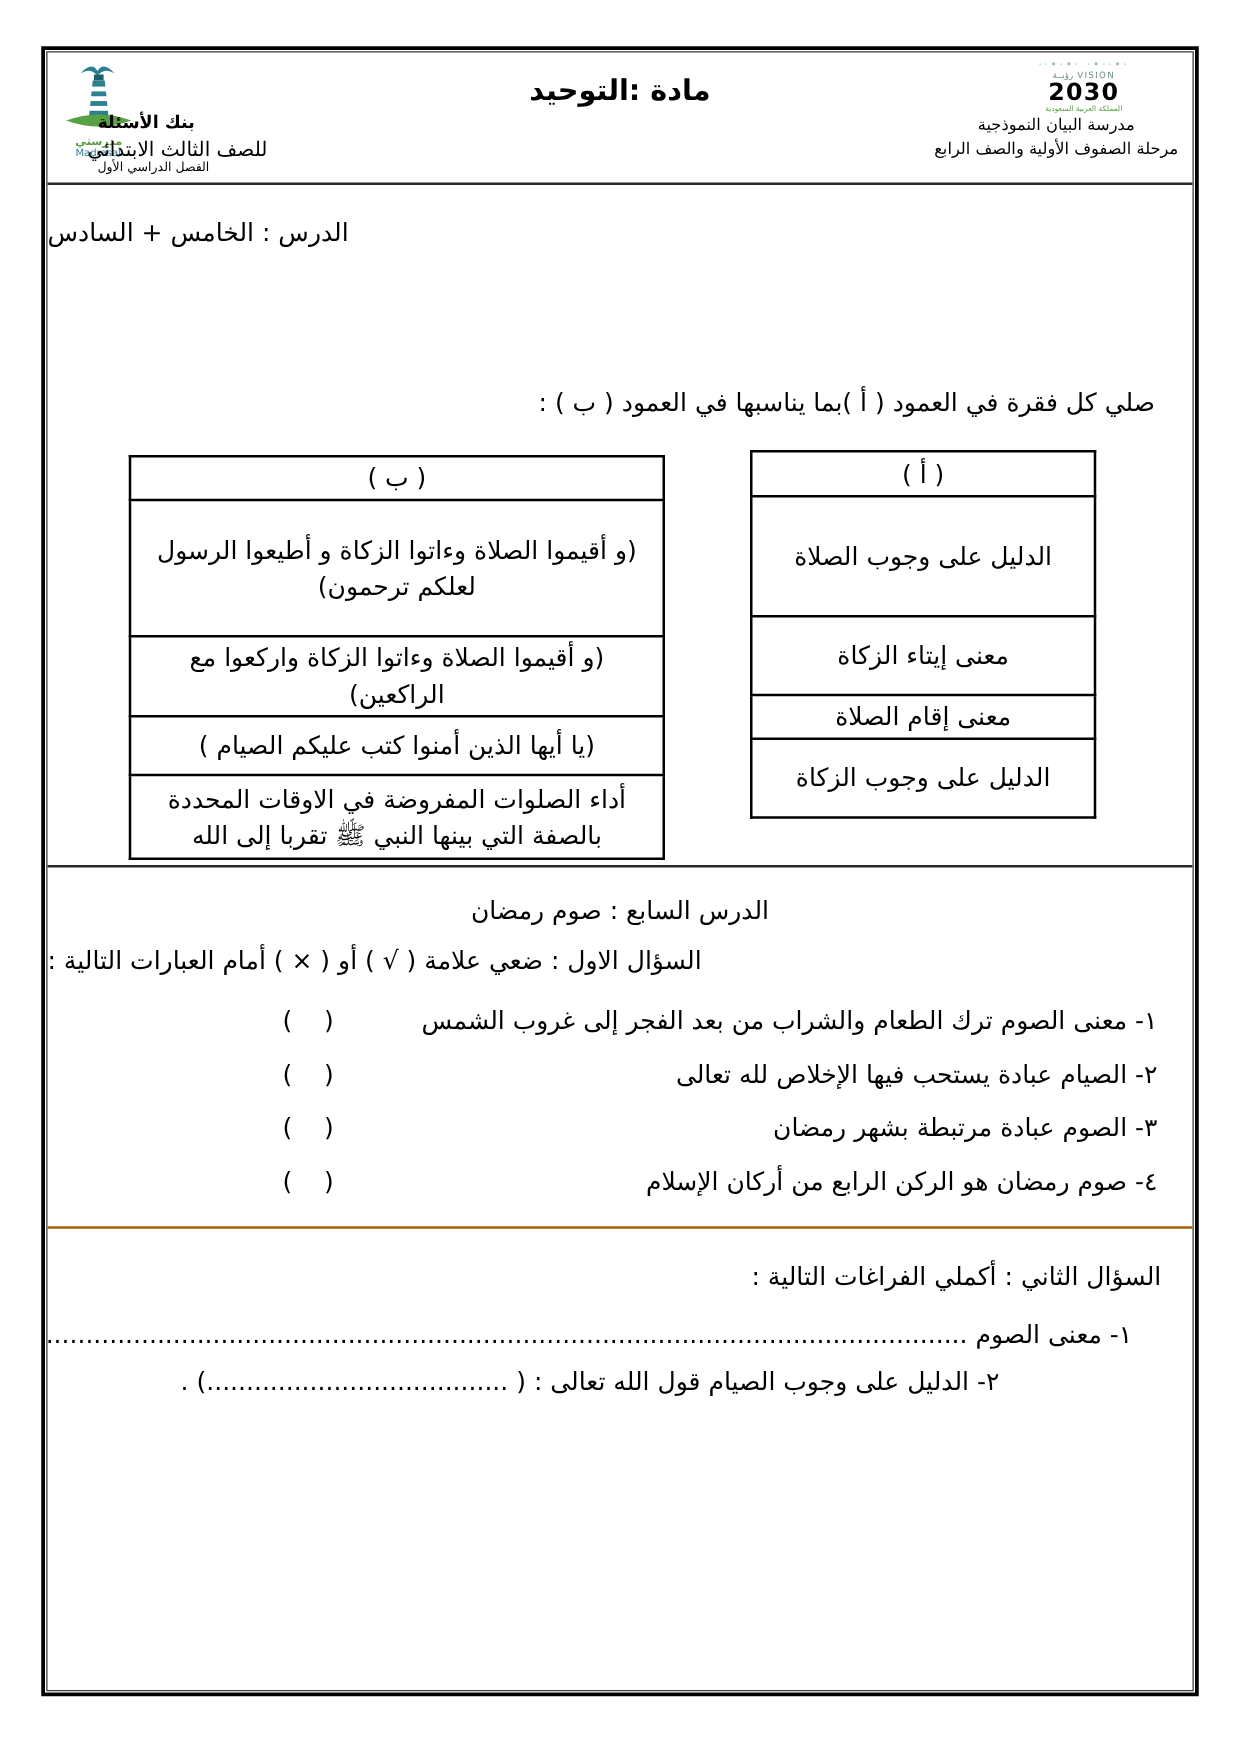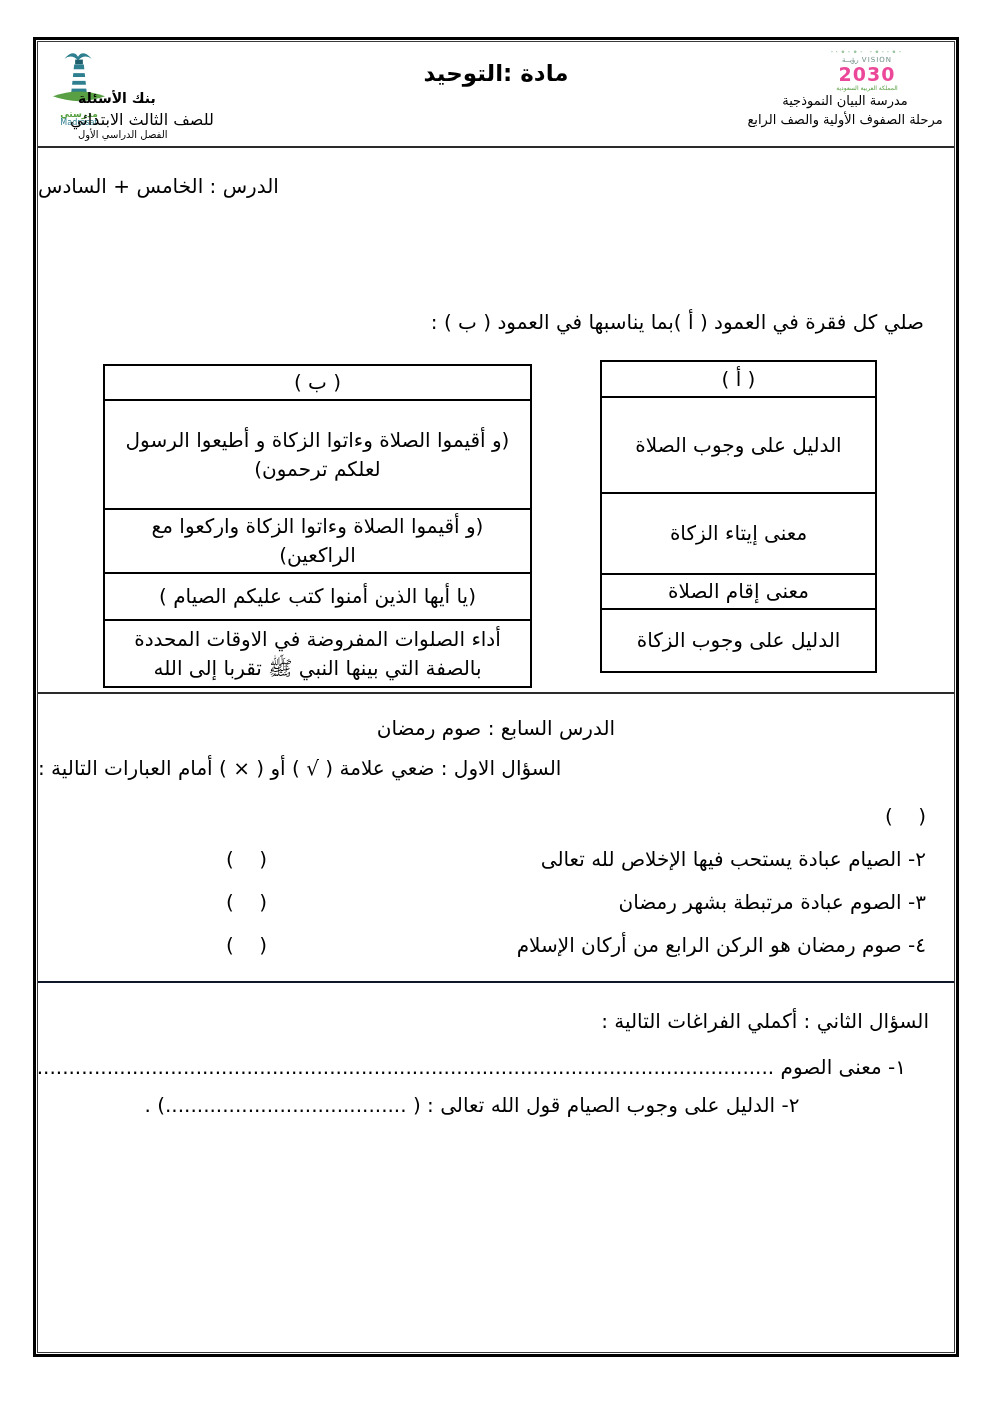--- a/index.html
+++ b/index.html
@@ -12,21 +12,21 @@
   .frame-inner { position:absolute; inset:0; margin:1px; border:1px solid #3a3a3a; display:flex; flex-direction:column; }
 
   
   .hdr { position:relative; flex:0 0 106px; border-bottom:2px solid #2a2a2a; }
   .hdr-title { position:absolute; top:18px; left:0; right:0; text-align:center; font-size:23px; font-weight:bold; letter-spacing:0.5px; }
 
   .hdr-right { position:absolute; top:4px; right:4px; width:210px; text-align:center; }
   .vision-logo { position:relative; right:-22px; width:86px; margin:2px auto 1px auto; line-height:1.05; }
   .v-dots  { font-size:9px; color:#9bc6a2; letter-spacing:2px; }
   .v-word  { font-size:7px; color:#6e8f85; letter-spacing:1px; }
-  .v-year  { font-size:19px; font-weight:bold; color:#ec4899; letter-spacing:1px; }
+  .v-year  { font-size:19px; font-weight:bold; color:#000000; letter-spacing:1px; }
   .v-kingdom { font-size:6px; color:#58a043; }
   .hdr-right-line1 { font-size:13px; margin-top:2px; }
   .hdr-right-line2 { font-size:13px; margin-top:4px; }
 
   .hdr-left { position:absolute; top:4px; left:4px; width:215px; height:100px; direction:ltr; }
   .mad-logo { position:absolute; left:4px; top:2px; width:66px; text-align:center; }
   .mad-brand-ar { font-size:9px; color:#58a043; font-weight:bold; line-height:1; }
   .mad-brand-en { font-size:8px; color:#2e7f8f; line-height:1.1; }
   .hdr-left-lines { position:absolute; left:0; top:44px; width:172px; direction:rtl; text-align:left; }
   .hl-bank { font-size:14px; font-weight:bold; padding-left:36px; }
@@ -37,21 +37,21 @@
   .s1 { position:relative; flex:0 0 546px; border-bottom:2px solid #2a2a2a; }
   .s1-title { margin-top:26px; text-align:left; font-size:20px; }
   .s1-instr { margin-top:112px; padding-right:30px; font-size:20px; text-align:right; }
   .tbl { position:absolute; border-collapse:collapse; table-layout:fixed; }
   .tbl td { border:2px solid #000; text-align:center; vertical-align:middle; font-size:20px; padding:2px 8px; line-height:1.45; }
   .tbl-a { left:562px; top:212px; width:277px; }
   .tbl-b { left:65px;  top:216px; width:429px; }
   .tbl .hd { font-size:20px; }
 
   
-  .s2 { position:relative; flex:0 0 289px; border-bottom:2px solid #0f172a; }
+  .s2 { position:relative; flex:0 0 289px; border-bottom:2px solid #a16207; }
   .s2-title { margin-top:22px; text-align:center; font-size:20px; }
   .s2-q { margin-top:16px; padding-right:28px; font-size:20px; text-align:left; }
   .stmts { margin-top:14px; }
   .stmt { display:flex; justify-content:space-between; align-items:center; height:43px; padding-right:28px; padding-left:188px; font-size:20px; }
   .st-mark { white-space:pre; }
 
   
   .s3 { position:relative; flex:1 1 auto; }
   .s3-q { margin-top:26px; padding-right:25px; font-size:20px; text-align:right; }
   .fill { font-size:20px; text-align:center; white-space:nowrap; overflow:hidden; }
@@ -106,21 +106,21 @@
         <div class="s1-instr">صلي كل فقرة في العمود ( أ )بما يناسبها في العمود ( ب ) :</div>
 
         <table class="tbl tbl-a">
           <tbody>
               <tr style="height:36px">
                 <td class="hd">( أ )</td>
               </tr>
           <tr style="height:96px">
                 <td>الدليل على وجوب الصلاة</td>
               </tr>
-          <tr style="height:81px">
+          <tr style="height:63px">
                 <td>معنى إيتاء الزكاة</td>
               </tr>
           <tr style="height:31px">
                 <td>معنى إقام الصلاة</td>
               </tr>
           <tr style="height:63px">
                 <td>الدليل على وجوب الزكاة</td>
               </tr>
         </tbody>
           </table>
@@ -144,20 +144,21 @@
               </tr>
         </tbody>
           </table>
       </div>
 
       <div class="s2">
         <div class="s2-title">الدرس السابع : صوم رمضان</div>
         <div class="s2-q">السؤال الاول : ضعي علامة ( √ ) أو ( × ) أمام العبارات التالية :</div>
         <div class="stmts">
           <div class="stmt">
+            <span>١- معنى الصوم ترك الطعام والشراب من بعد الفجر إلى غروب الشمس</span>
             <span class="st-mark">(    )</span>
           </div>
           <div class="stmt">
             <span>٢- الصيام عبادة يستحب فيها الإخلاص لله تعالى</span>
             <span class="st-mark">(    )</span>
           </div>
           <div class="stmt">
             <span>٣- الصوم عبادة مرتبطة بشهر رمضان</span>
             <span class="st-mark">(    )</span>
           </div>

